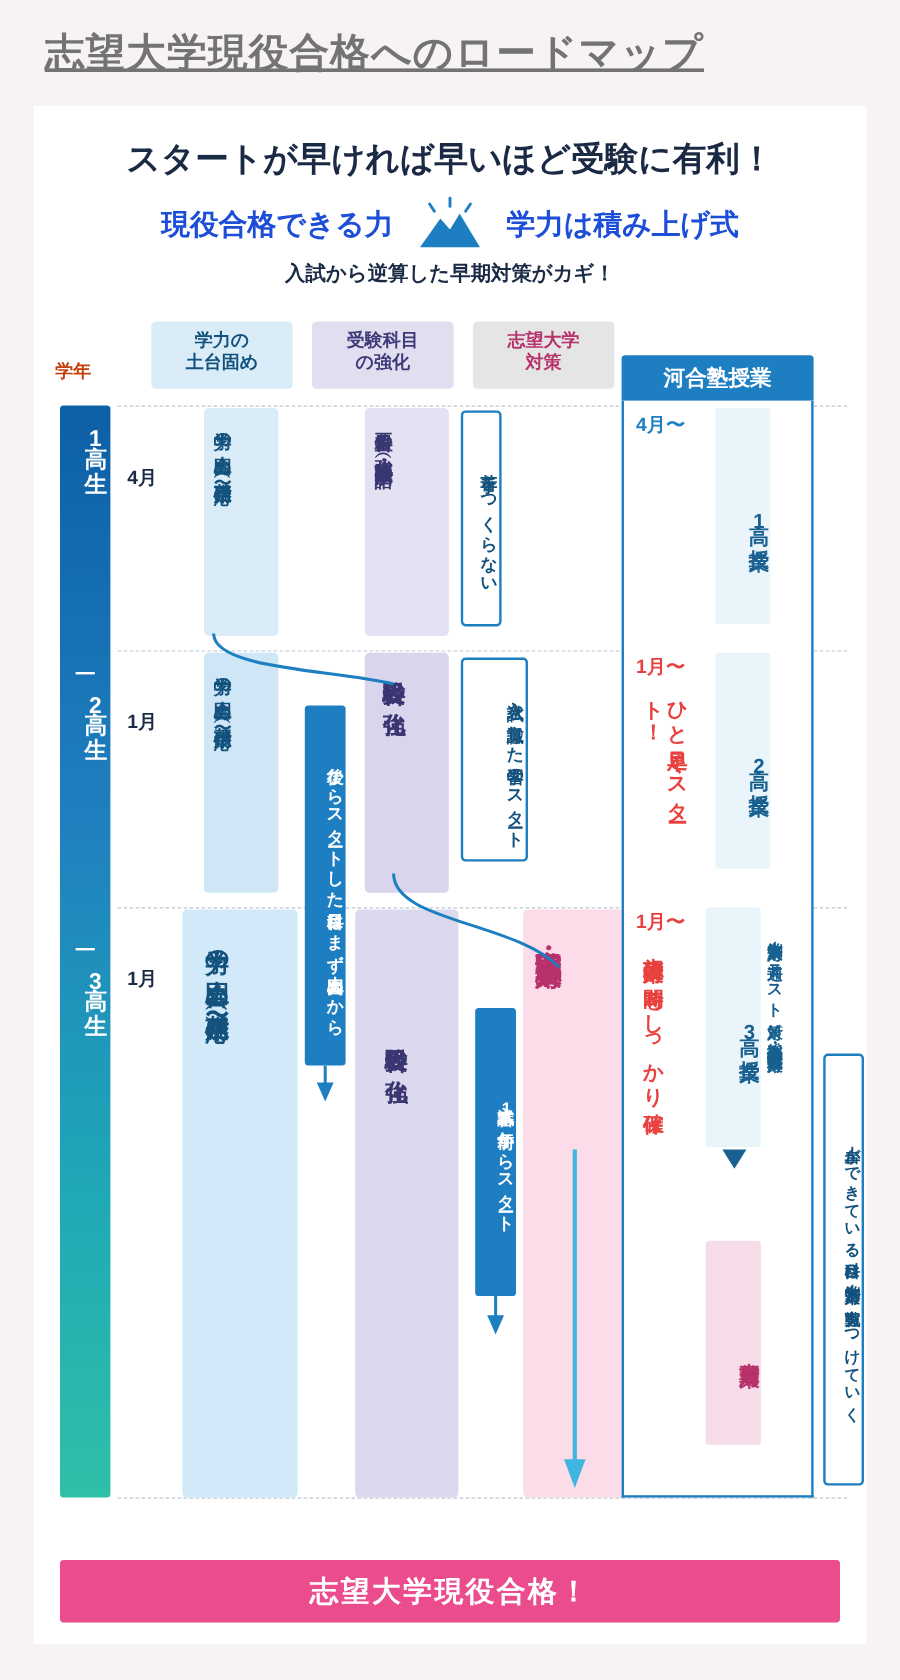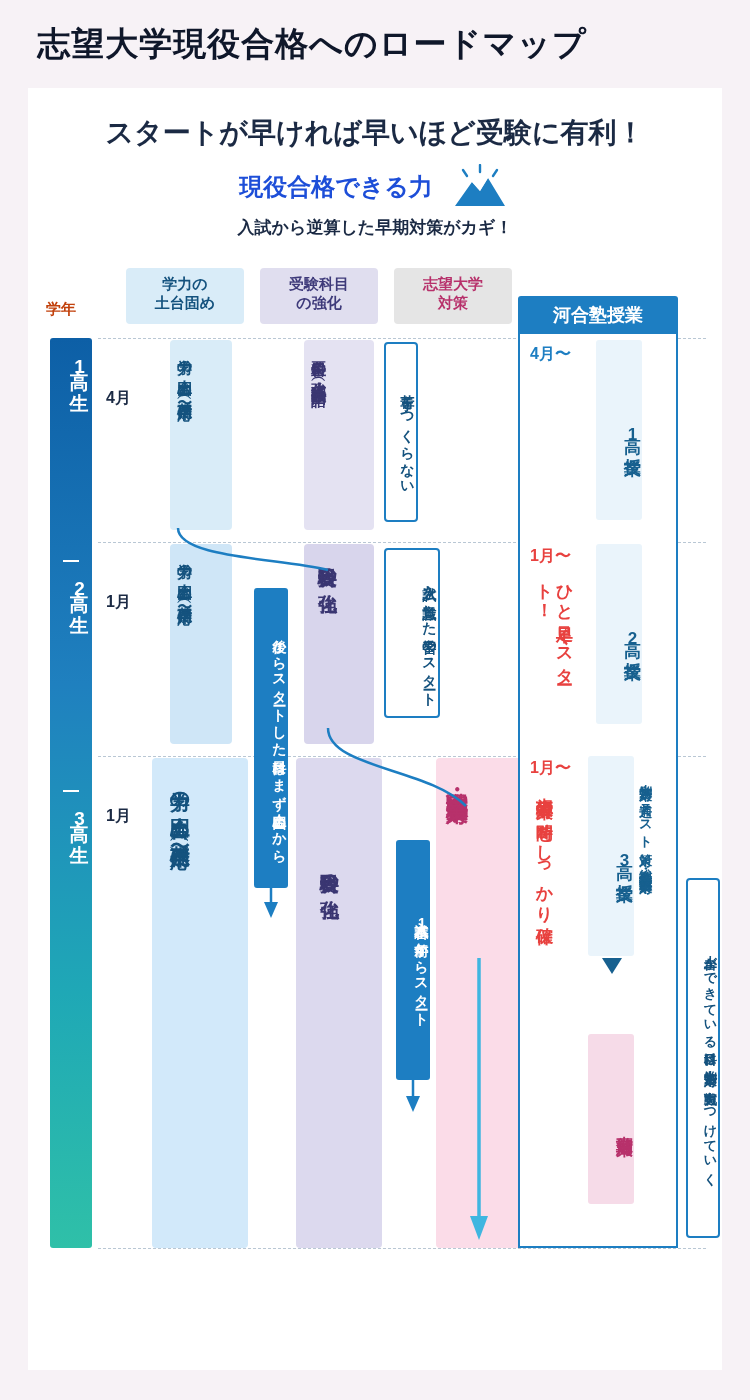--- a/index.html
+++ b/index.html
@@ -11,21 +11,22 @@
     color: #133a5e;
     overflow: hidden;
   }
   .page { position: relative; width: 750px; height: 1400px; }
 
   
   .main-title {
     position: absolute; left: 0; top: 22px; width: 624px;
     text-align: center;
     font-size: 33px; font-weight: bold; letter-spacing: 1px;
-    color: #0f172a;
+    color: #737373;
+    text-decoration: underline;
   }
 
   
   .card {
     position: absolute; left: 28px; top: 88px;
     width: 694px; height: 1282px;
     background: #ffffff;
   }
 
   
@@ -191,20 +192,21 @@
         <svg width="62" height="46" viewBox="0 0 62 46">
           <g stroke="#1d7ec2" stroke-width="2.4" stroke-linecap="round">
             <line x1="31" y1="1" x2="31" y2="8"></line>
             <line x1="14" y1="6" x2="18" y2="12"></line>
             <line x1="48" y1="6" x2="44" y2="12"></line>
           </g>
           <path d="M6 42 L23 18 L31 27 L39 14 L56 42 Z" fill="#1d7ec2"></path>
           <path d="M23 18 L31 27 L39 14 L35 10 L27 14 Z" fill="#ffffff" opacity="0.85"></path>
         </svg>
       </div>
+      <div class="lead2">学力は積み上げ式</div>
     </div>
 
     <div class="lead3">入試から逆算した早期対策がカギ！</div>
 
     <div class="chart">
 
       <div class="colhead ch1">
         <div>学力の</div>
         <div>土台固め</div>
       </div>
@@ -315,14 +317,15 @@
           <div class="vtext" style="color:#b7316b;">直前期対策</div>
         </div>
       </div>
 
       <div class="rightcall">
         <div class="vtext">土台ができている科目は大学別対策で実戦力をつけていく</div>
       </div>
 
     </div>
 
+    <div class="footer">志望大学現役合格！</div>
   </div>
 </div>
 
 </body></html>

